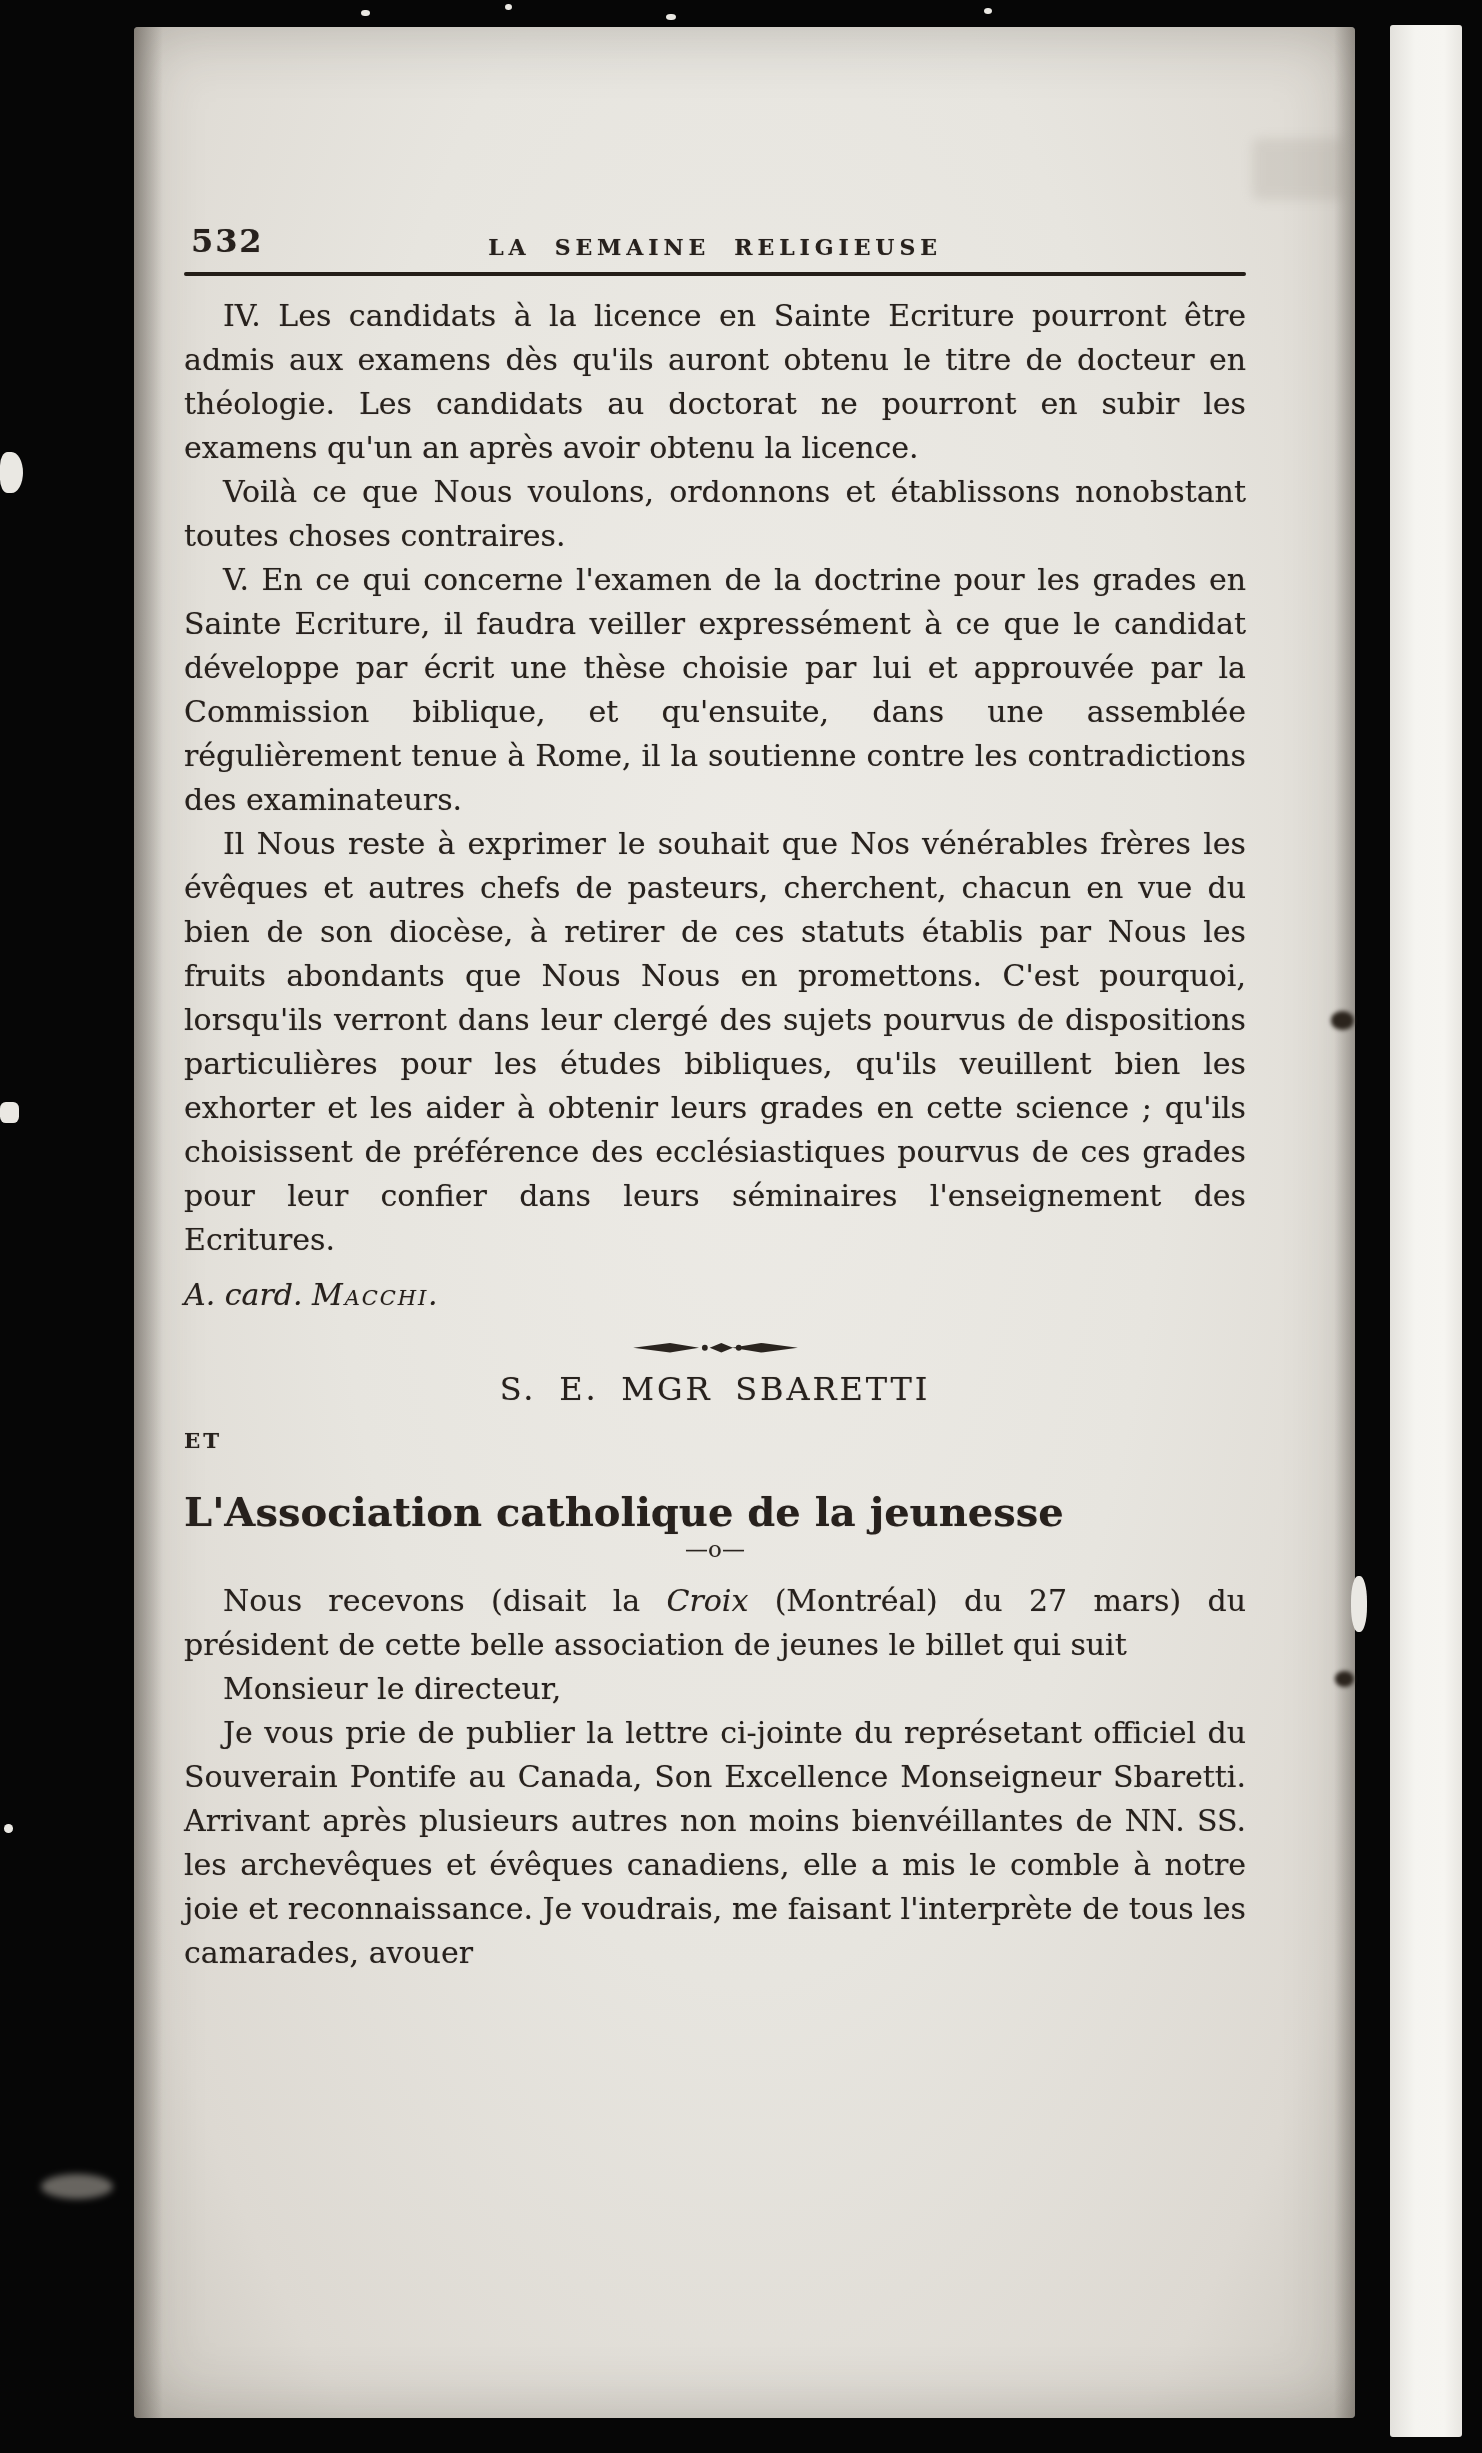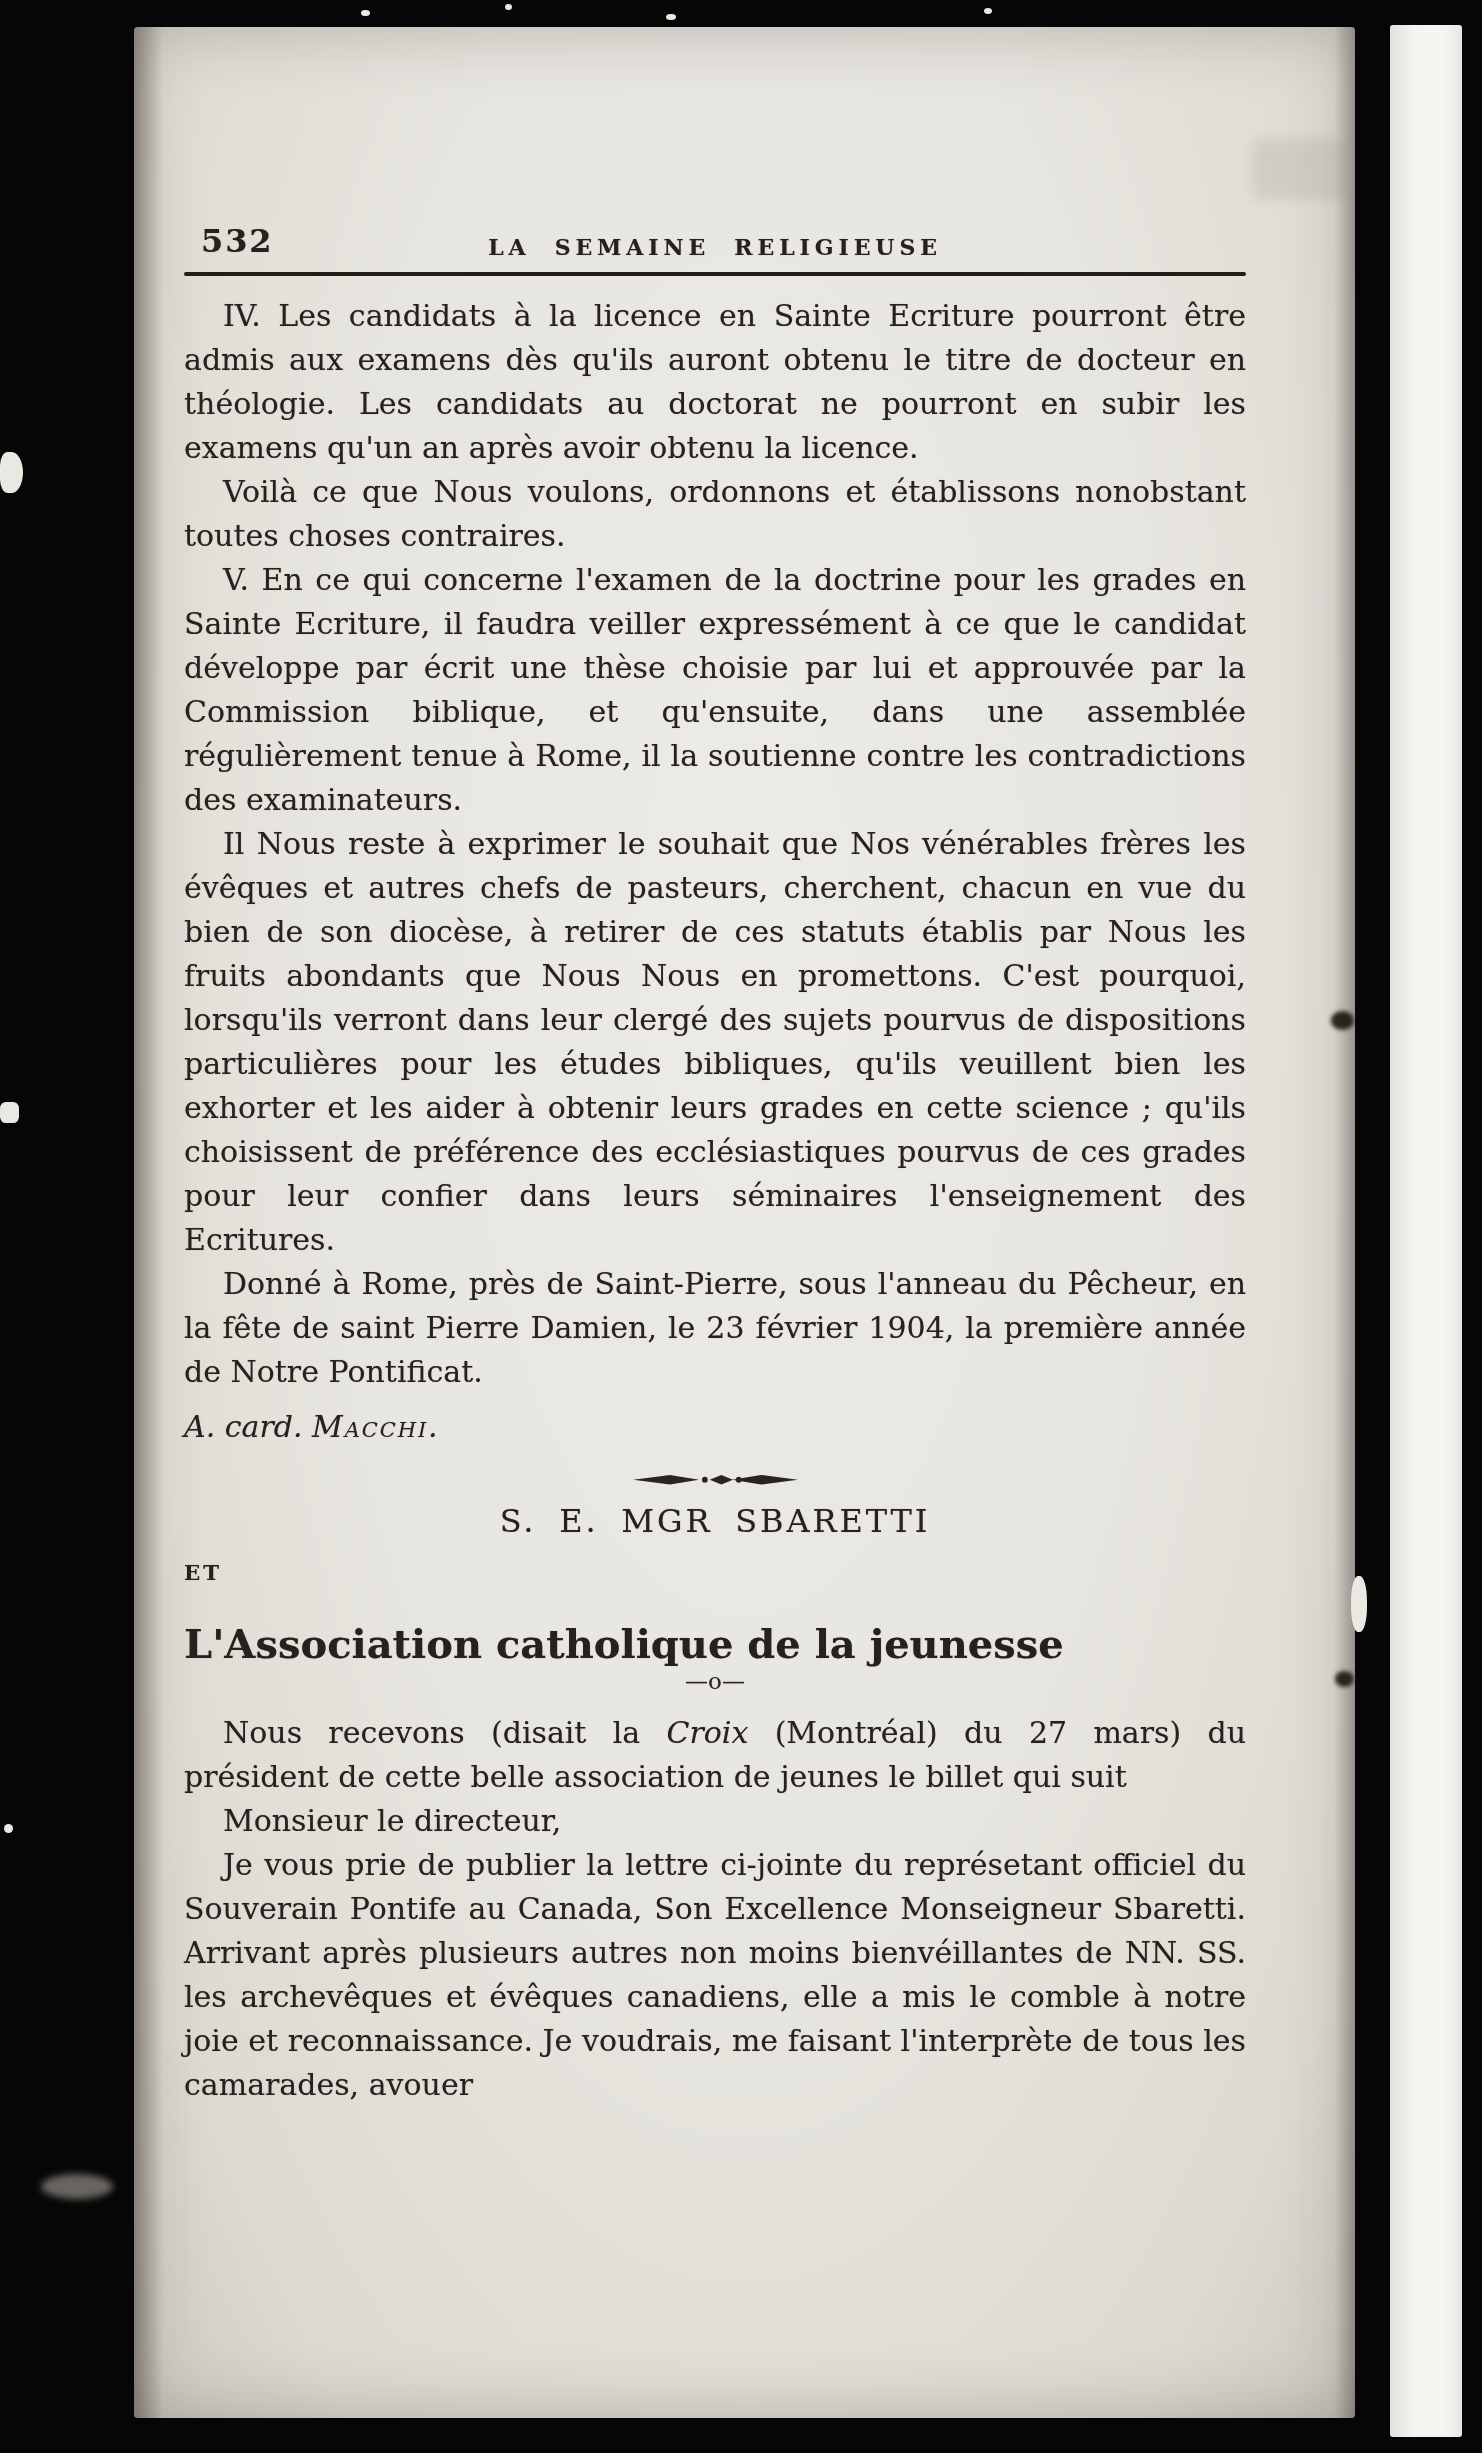--- a/index.html
+++ b/index.html
@@ -24,21 +24,21 @@
     content:""; position:absolute; right:0; top:0; bottom:0; width:21.3px;
     background:linear-gradient(to left, rgba(40,33,26,0.30), rgba(40,33,26,0));
     border-radius:0 3.9px 3.9px 0;
   }
   .content {
     position:absolute; left:50px; top:190px; width:1062px;
     color:#27211d; font-size:30px; line-height:44px;
     text-shadow:0 0 1px rgba(45,38,30,0.35);
   }
   .header-row { position:relative; height:47px; }
-  .page-number { position:absolute; left:17px; top:1.9px; font-weight:bold; font-size:32px; letter-spacing:1.9px; }
+  .page-number { position:absolute; left:7px; top:1.9px; font-weight:bold; font-size:32px; letter-spacing:1.9px; }
   .journal-title { text-align:center; font-weight:bold; font-size:22px; letter-spacing:4.9px; word-spacing:11.6px; padding-top:7.8px; }
   .header-rule { height:3.9px; background:#241e18; margin-top:7.8px; border-radius:1.9px; }
   .body-text { margin-top:18px; }
   p.para { margin:0; text-align:justify; text-indent:39px; hyphens:auto; }
   .signature { text-align:left; padding-right:56px; margin:11.6px 0 23px;font-style:italic; }
   .smallcaps { font-variant:small-caps; letter-spacing:1.9px; }
   .ornament-wrap { display:flex; justify-content:center; margin:7.8px 0 11.6px; }
   .title1 { text-align:center; font-weight:normal; font-size:32px; letter-spacing:2.9px; word-spacing:9.7px; margin:7.8px 0 0; }
   .title2 { text-align:left; font-weight:bold; font-size:21.3px; letter-spacing:2.9px; margin:7.8px 0 0; }
   .title3 { text-align:left; font-weight:bold; font-size:40px; margin:27px 0 0; }
@@ -67,21 +67,20 @@
         <span class="page-number">532</span>
         <div class="journal-title">LA SEMAINE RELIGIEUSE</div>
       </div>
       <div class="header-rule"></div>
 
       <div class="body-text">
         <p class="para">IV. Les candidats à la licence en Sainte Ecriture pourront être admis aux examens dès qu'ils auront obtenu le titre de docteur en théologie. Les candidats au doctorat ne pourront en subir les examens qu'un an après avoir obtenu la licence.</p>
         <p class="para">Voilà ce que Nous voulons, ordonnons et établissons nonobstant toutes choses contraires.</p>
         <p class="para">V. En ce qui concerne l'examen de la doctrine pour les grades en Sainte Ecriture, il faudra veiller expressément à ce que le candidat développe par écrit une thèse choisie par lui et approuvée par la Commission biblique, et qu'ensuite, dans une assemblée régulièrement tenue à Rome, il la soutienne contre les contradictions des examinateurs.</p>
         <p class="para">Il Nous reste à exprimer le souhait que Nos vénérables frères les évêques et autres chefs de pasteurs, cherchent, chacun en vue du bien de son diocèse, à retirer de ces statuts établis par Nous les fruits abondants que Nous Nous en promettons. C'est pourquoi, lorsqu'ils verront dans leur clergé des sujets pourvus de dispositions particulières pour les études bibliques, qu'ils veuillent bien les exhorter et les aider à obtenir leurs grades en cette science ; qu'ils choisissent de préférence des ecclésiastiques pourvus de ces grades pour leur confier dans leurs séminaires l'enseignement des Ecritures.</p>
-        <p class="para">Donné à Rome, près de Saint-Pierre, sous l'anneau du Pêcheur, en la fête de saint Pierre Damien, le 23 février 1904, la première année de Notre Pontificat.</p>
 
         <div class="signature">
           <span>A. card. </span><span class="smallcaps">Macchi.</span>
         </div>
       </div>
 
       <div class="ornament-wrap">
         <svg width="165" height="15.5" viewBox="0 0 170 16" aria-hidden="true">
           <polygon points="0,8 38,3 68,8 38,13" fill="#2a241f"></polygon>
           <circle cx="74" cy="8" r="3" fill="#2a241f"></circle>

